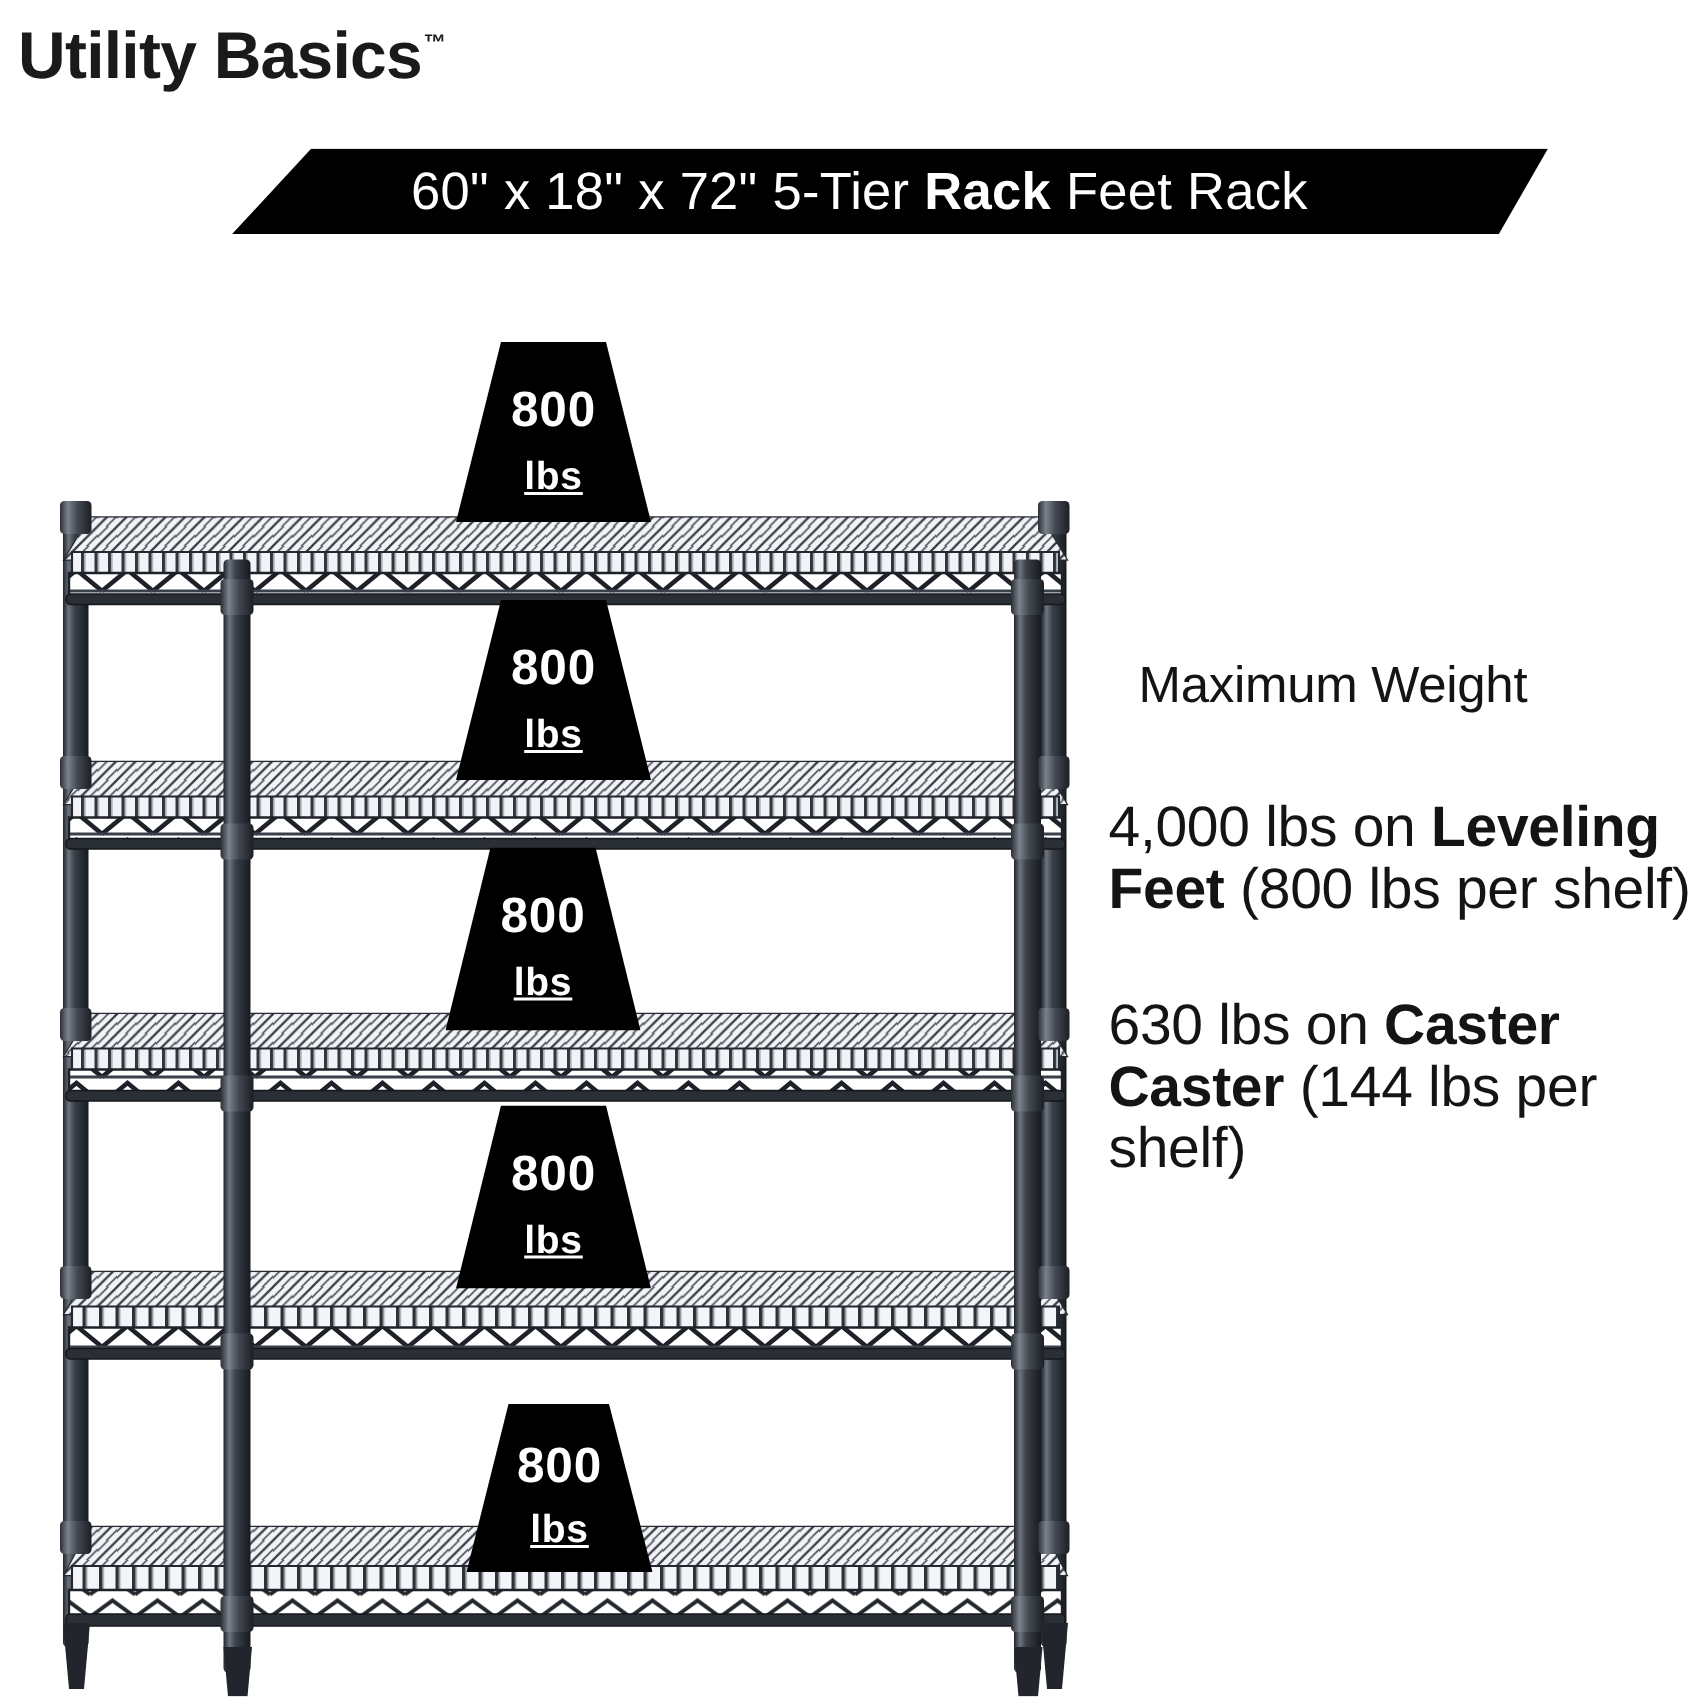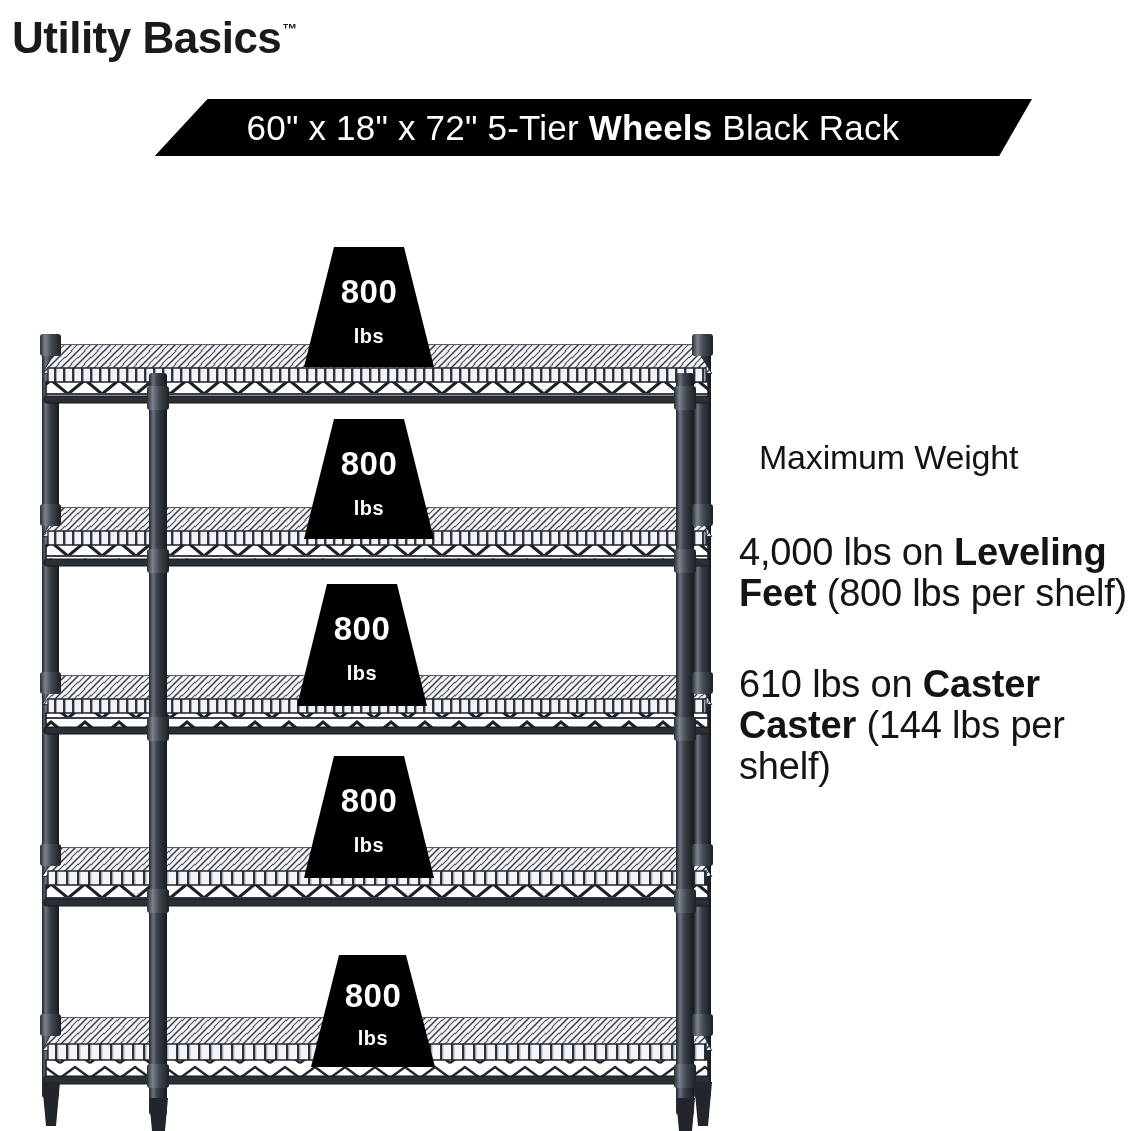--- a/index.html
+++ b/index.html
@@ -95,46 +95,45 @@
     width: 1137px;
     height: 1131px;
     pointer-events: none;
   }
   #rack svg { display: block; }
 
   
   .badge {
     position: absolute;
     background: transparent;
-    margin-top: 19px;
   }
   .badge svg { display: block; position: absolute; left: 0; top: 0; }
   .badge .lbl {
     position: absolute;
     left: 0;
     width: 100%;
     text-align: center;
     color: #ffffff;
     font-weight: 700;
     font-family: "Liberation Sans", "DejaVu Sans", sans-serif;
     letter-spacing: 0.5px;
   }
   .badge .num { font-size: 33px; line-height: 33px; }
-  .badge .unit { font-size: 20px; line-height: 30px; }
+  .badge .unit { font-size: 26px; line-height: 30px; text-decoration: underline; }
 </style>
 </head>
 <body>
 
 <div id="brand">
   <span>Utility Basics</span><span class="tm">™</span>
 </div>
 
 <div id="banner">
   <div id="banner-text">
-    <span>60" x 18" x 72" 5-Tier </span><b>Wheels</b><span> Black Rack</span>
+    <span>60" x 18" x 72" 5-Tier </span><b>Rack</b><span> Feet Rack</span>
   </div>
 </div>
 
 <div id="rack">
 <svg width="1137" height="1131" viewBox="0 0 1137 1131" xmlns="http://www.w3.org/2000/svg">
   <defs>
     <linearGradient id="postG" x1="0" y1="0" x2="1" y2="0">
       <stop offset="0%" stop-color="#20242a"></stop>
       <stop offset="22%" stop-color="#6d747e"></stop>
       <stop offset="45%" stop-color="#3b4049"></stop>
@@ -312,14 +311,14 @@
   <div class="head">
     <div>Maximum Weight</div>
   </div>
 
   <div class="gap1"></div>
 
   <div class="para"><span>4,000 lbs on </span><b>Leveling Feet</b><span> (800 lbs per shelf)</span></div>
 
   <div class="gap2"></div>
 
-  <div class="para"><span>610 lbs on </span><b>Caster Caster</b><span> (144 lbs per shelf)</span></div>
+  <div class="para"><span>630 lbs on </span><b>Caster Caster</b><span> (144 lbs per shelf)</span></div>
 </div>
 
 </body></html>

